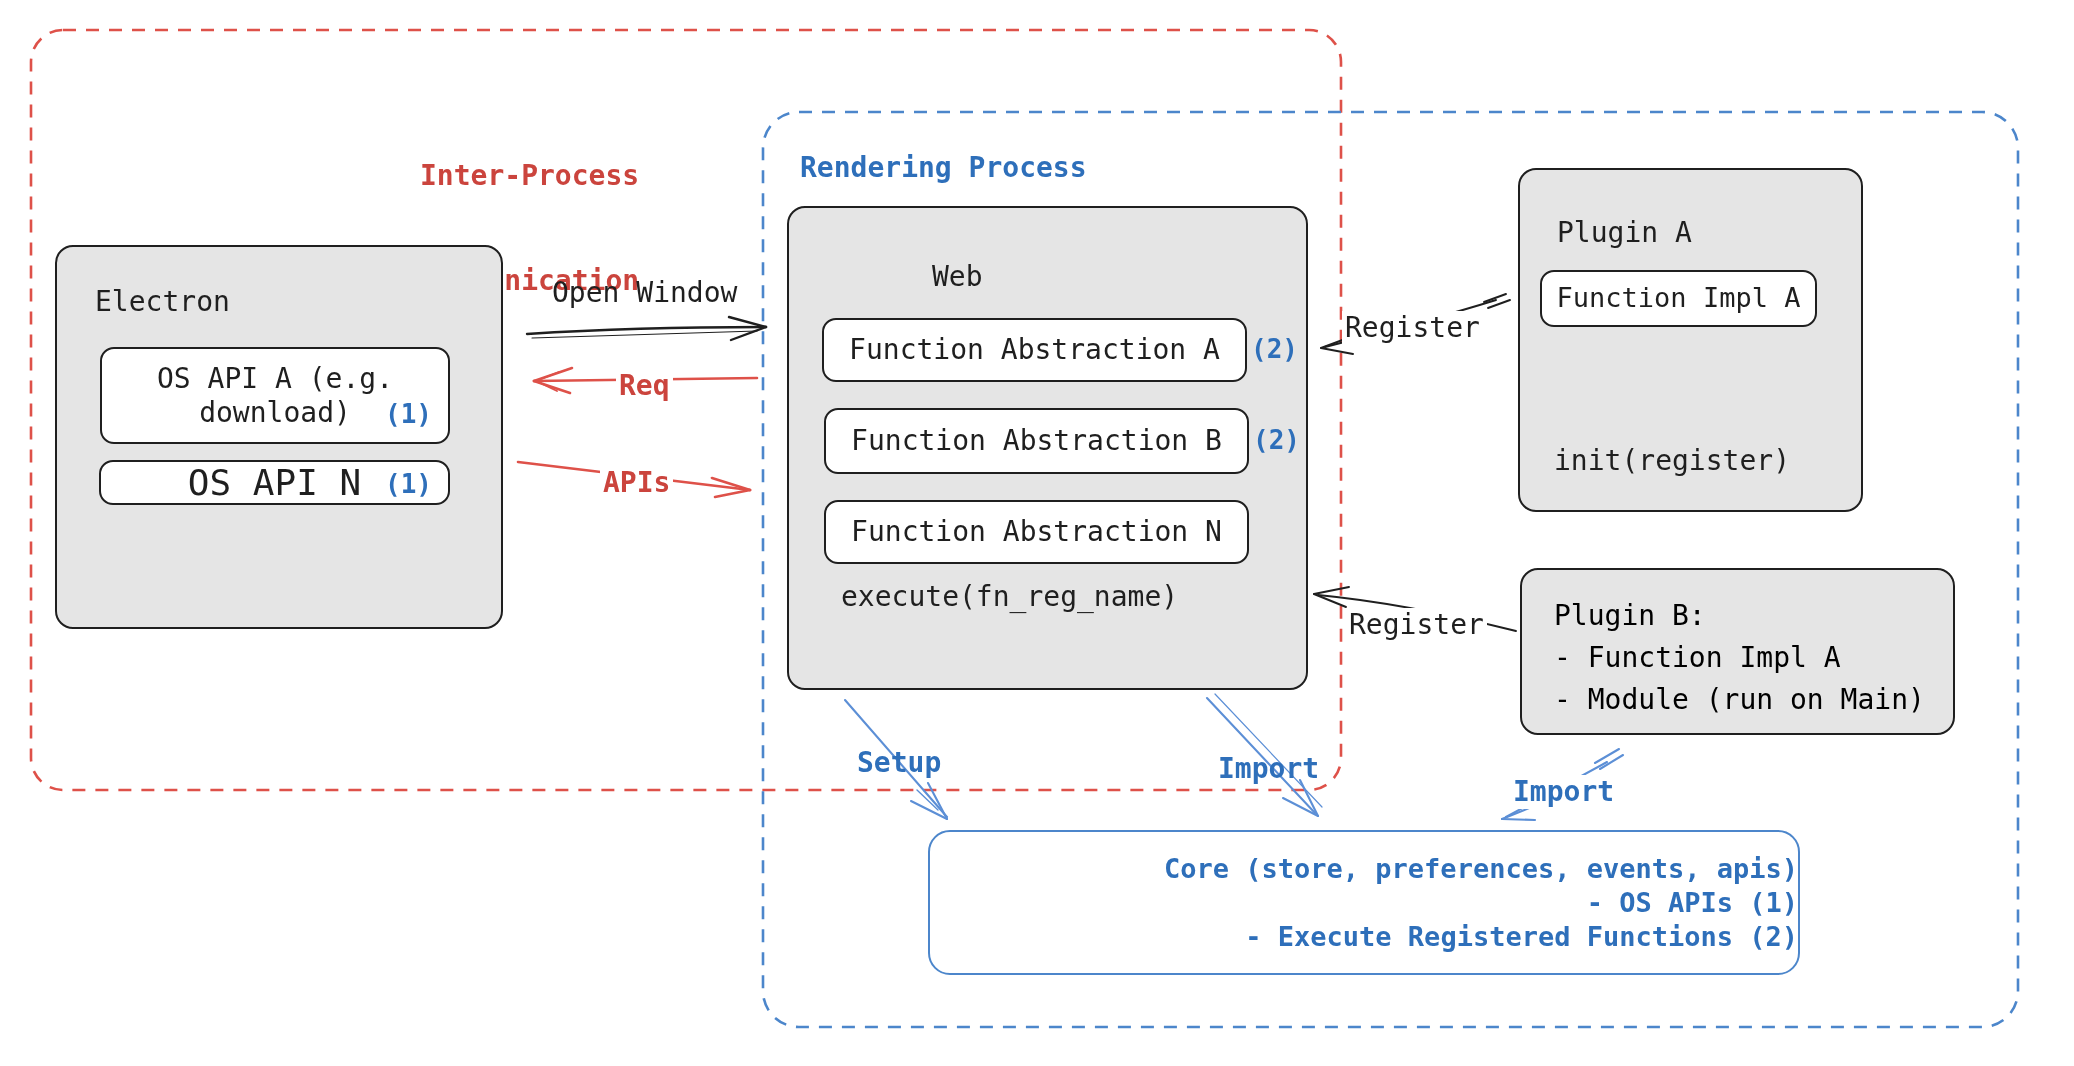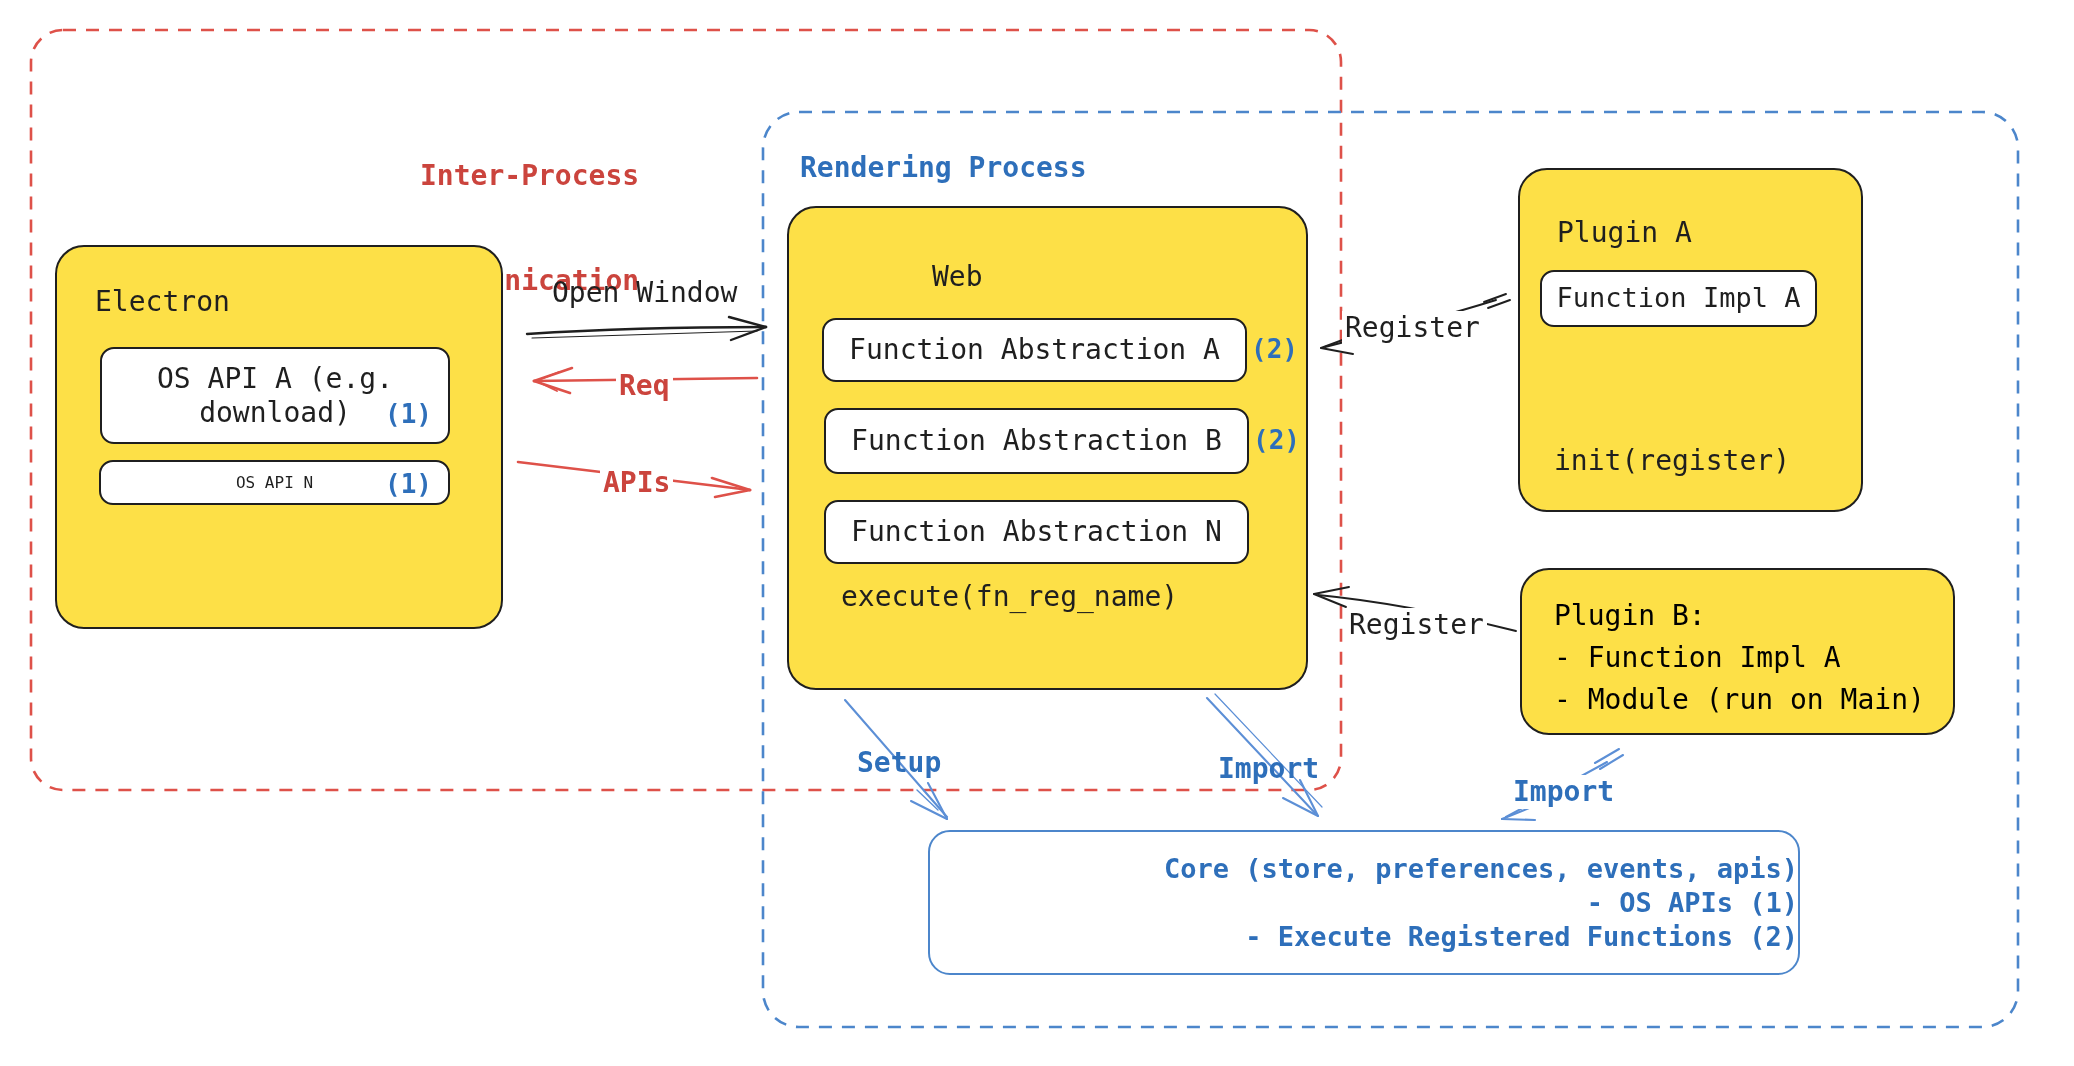--- a/index.html
+++ b/index.html
@@ -1,21 +1,21 @@
 <!DOCTYPE html>
 <html style="--ink: #1f1f1f; --red-text: #cb443d; --red-stroke: #de5149; --blue-text: #2e6fba; --blue-stroke: #4c86cb; --blue-arrow: #5c8fd6;"><head>
 <meta charset="utf-8">
 <style>
   html,body { margin:0; padding:0; background:#ffffff; }
   body { font-family:"DejaVu Sans Mono", monospace; }
   #canvas { position:relative; width:2074px; height:1066px; background:#fff; overflow:hidden; }
   #arrow-layer { position:absolute; left:0; top:0; width:2074px; height:1066px; }
 
-  .box { position:absolute; border:2.5px solid var(--ink); border-radius:29px;
-         background:#fde047; box-sizing:border-box; }
+  .box { position:absolute; border:2.5px solid var(--ink); border-radius:18px;
+         background:#e5e5e5; box-sizing:border-box; }
   .inner-box { position:absolute; border:2.2px solid var(--ink); border-radius:14px;
          background:#fff; box-sizing:border-box; display:flex; align-items:center;
          justify-content:center; flex-direction:column; }
   .lbl { position:absolute; font-size:28px; color:var(--ink); white-space:pre; line-height:1.2; }
   .blue-lbl  { color:var(--blue-text); font-weight:bold; }
   .red-lbl   { color:var(--red-text);  font-weight:bold; }
   .badge { color:var(--blue-text); font-weight:bold; font-size:26px; }
   .on-line { background:#fff; padding:0 3px; }
   .ctr { text-align:center; }
 
@@ -103,21 +103,21 @@
   <div class="lbl blue-lbl" style="left:800px; top:151px;">Rendering Process</div>
 
   <div class="box" style="left:55px; top:245px; width:448px; height:384px;">
     <div class="lbl" style="left:38px; top:38px;">Electron</div>
     <div class="inner-box" style="left:43px; top:100px; width:350px; height:97px; line-height:32px;">
       <div class="lbl" style="position:static; font-size:28px;">OS API A (e.g.</div>
       <div class="lbl" style="position:static; font-size:28px;">download)</div>
       <span class="badge" style="position:absolute; right:16px; bottom:12px;">(1)</span>
     </div>
     <div class="inner-box" style="left:42px; top:213px; width:351px; height:45px;">
-      <div class="lbl" style="position:static; font-size:16px;">OS API N</div>
+      <div class="lbl" style="position:static; font-size:36px;">OS API N</div>
       <span class="badge" style="position:absolute; right:16px; top:7px;">(1)</span>
     </div>
   </div>
 
   <div class="box" style="left:787px; top:206px; width:521px; height:484px;">
     <div class="lbl" style="left:143px; top:52px;">Web</div>
     <div class="inner-box" style="left:33px; top:110px; width:425px; height:64px;">
       <span class="lbl" style="position:static;">Function Abstraction A</span>
     </div>
     <span class="badge" style="position:absolute; left:462px; top:126px;">(2)</span>

